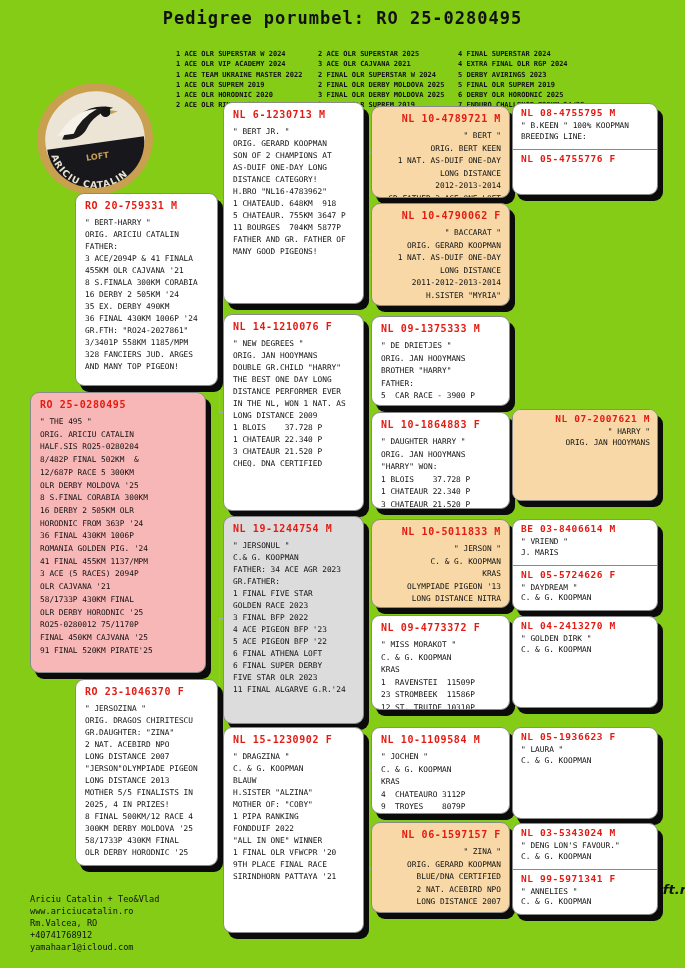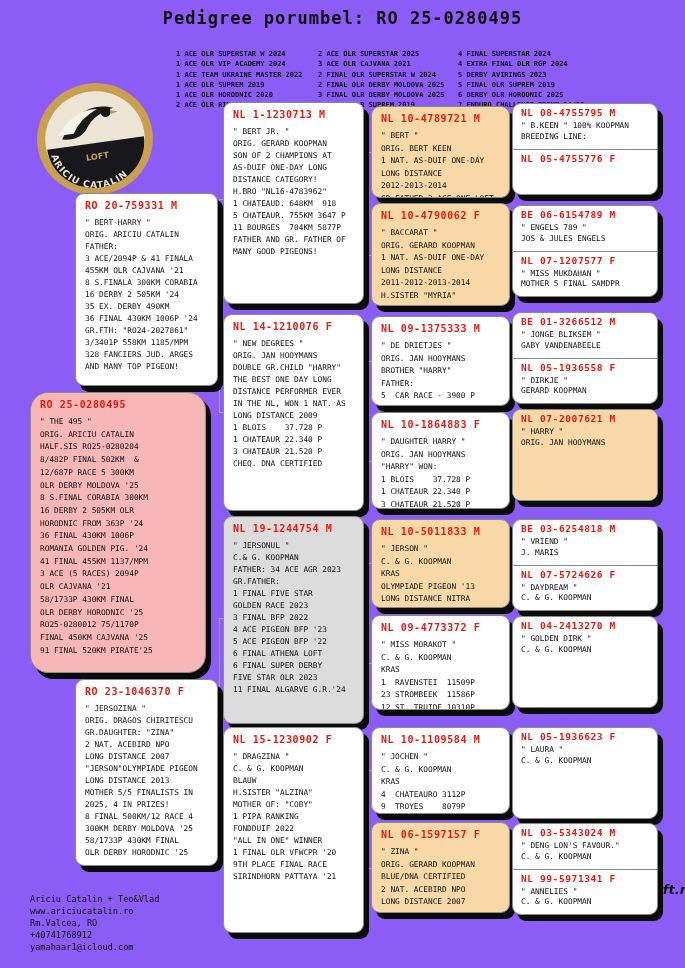--- a/index.html
+++ b/index.html
@@ -1,33 +1,33 @@
 <!DOCTYPE html>
 <html><head>
 <meta charset="utf-8">
 <style>
   html,body{margin:0;padding:0;background:#ffffff;}
-  #canvas{position:relative;width:685px;height:968px;background:#8b5cf6;overflow:hidden;
+  #canvas{position:relative;width:685px;height:968px;background:#84cc16;overflow:hidden;
           font-family:"DejaVu Sans Mono","Liberation Mono",monospace;color:#111;}
   
   .title{position:absolute;left:0;top:8px;width:100%;text-align:center;
          font-size:17px;font-weight:bold;letter-spacing:1px;}
   .ach{position:absolute;top:42px;font-size:7px;font-weight:bold;line-height:10.3px;white-space:pre;}
   .ach1{left:176px}.ach2{left:318px}.ach3{left:458px}
   
   .logo{position:absolute;left:34px;top:80px;width:122px;height:118px;transform:rotate(-8deg);}
   
   .box{position:absolute;background:#fff;border:1px solid #8a8a8a;border-radius:9px;
        box-shadow:5px 6px 0 #0b0b0b;padding:6px 8px 4px 9px;overflow:hidden;z-index:2;box-sizing:border-box;}
   .ring{color:#e31b12;font-weight:bold;font-size:10px;letter-spacing:0.6px;margin-bottom:6px;}
   .box pre{margin:0;font-size:7.8px;line-height:12px;font-family:inherit;}
   .lh13 pre{line-height:12.7px;}
   .lh125 pre{line-height:12.5px;}
-  .v-pink{background:#f8b7b7;border-radius:18px;}
-  .v-orange{background:#f7d8a6;}
+  .v-pink{background:#f8b7b7;}
+  .v-orange{background:#f7d8a6;text-align:right;}
   .v-gray{background:#dcdcdc;}
   .b10{left:75px;top:193px;width:143px;height:193px}
   .b11{left:30px;top:392px;width:176px;height:281px}
   .b12{left:75px;top:679px;width:143px;height:187px}
   .b20{left:223px;top:102px;width:141px;height:202px}
   .b21{left:223px;top:314px;width:141px;height:197px}
   .b22{left:223px;top:516px;width:141px;height:208px}
   .b23{left:223px;top:727px;width:141px;height:206px}
   .b30{left:371px;top:106px;width:139px;height:92px}
   .b31{left:371px;top:203px;width:139px;height:103px}
@@ -151,21 +151,21 @@
 LONG DISTANCE 2013
 MOTHER 5/5 FINALISTS IN
 2025, 4 IN PRIZES!
 8 FINAL 500KM/12 RACE 4
 300KM DERBY MOLDOVA '25
 58/1733P 430KM FINAL
 OLR DERBY HORODNIC '25</pre>
   </div>
 
   <div class="box b20">
-    <div class="ring">NL 1-1230713 M</div>
+    <div class="ring">NL 6-1230713 M</div>
     <pre>" BERT JR. "
 ORIG. GERARD KOOPMAN
 SON OF 2 CHAMPIONS AT
 AS-DUIF ONE-DAY LONG
 DISTANCE CATEGORY!
 H.BRO "NL16-4783962"
 1 CHATEAUD. 648KM  918
 5 CHATEAUR. 755KM 3647 P
 11 BOURGES  704KM 5877P
 FATHER AND GR. FATHER OF
@@ -291,59 +291,35 @@
   <div class="pair pr0">
     <div class="mini">
       <div class="ring">NL 08-4755795 M</div>
       <pre>" B.KEEN " 100% KOOPMAN
 BREEDING LINE:</pre>
     </div>
     <div class="mini">
       <div class="ring">NL 05-4755776 F</div>
     </div>
   </div>
-  <div class="pair pr1">
-    <div class="mini">
-      <div class="ring">BE 06-6154789 M</div>
-      <pre>" ENGELS 789 "
-JOS &amp; JULES ENGELS</pre>
-    </div>
-    <div class="mini">
-      <div class="ring">NL 07-1207577 F</div>
-      <pre>" MISS MUKDAHAN "
-MOTHER 5 FINAL SAMDPR</pre>
-    </div>
-  </div>
-  <div class="pair pr2">
-    <div class="mini">
-      <div class="ring">BE 01-3266512 M</div>
-      <pre>" JONGE BLIKSEM "
-GABY VANDENABEELE</pre>
-    </div>
-    <div class="mini">
-      <div class="ring">NL 05-1936558 F</div>
-      <pre>" DIRKJE "
-GERARD KOOPMAN</pre>
-    </div>
-  </div>
   <div class="pair pr3">
     <div class="mini v-orange">
       <div class="ring">NL 07-2007621 M</div>
       <pre>" HARRY "
 ORIG. JAN HOOYMANS</pre>
     </div>
   </div>
   <div class="pair pr4">
     <div class="mini">
-      <div class="ring">BE 03-6254818 M</div>
+      <div class="ring">BE 03-8406614 M</div>
       <pre>" VRIEND "
 J. MARIS</pre>
     </div>
     <div class="mini">
-      <div class="ring">NL 07-5724626 F</div>
+      <div class="ring">NL 05-5724626 F</div>
       <pre>" DAYDREAM "
 C. &amp; G. KOOPMAN</pre>
     </div>
   </div>
   <div class="pair pr5">
     <div class="mini">
       <div class="ring">NL 04-2413270 M</div>
       <pre>" GOLDEN DIRK "
 C. &amp; G. KOOPMAN</pre>
     </div>

